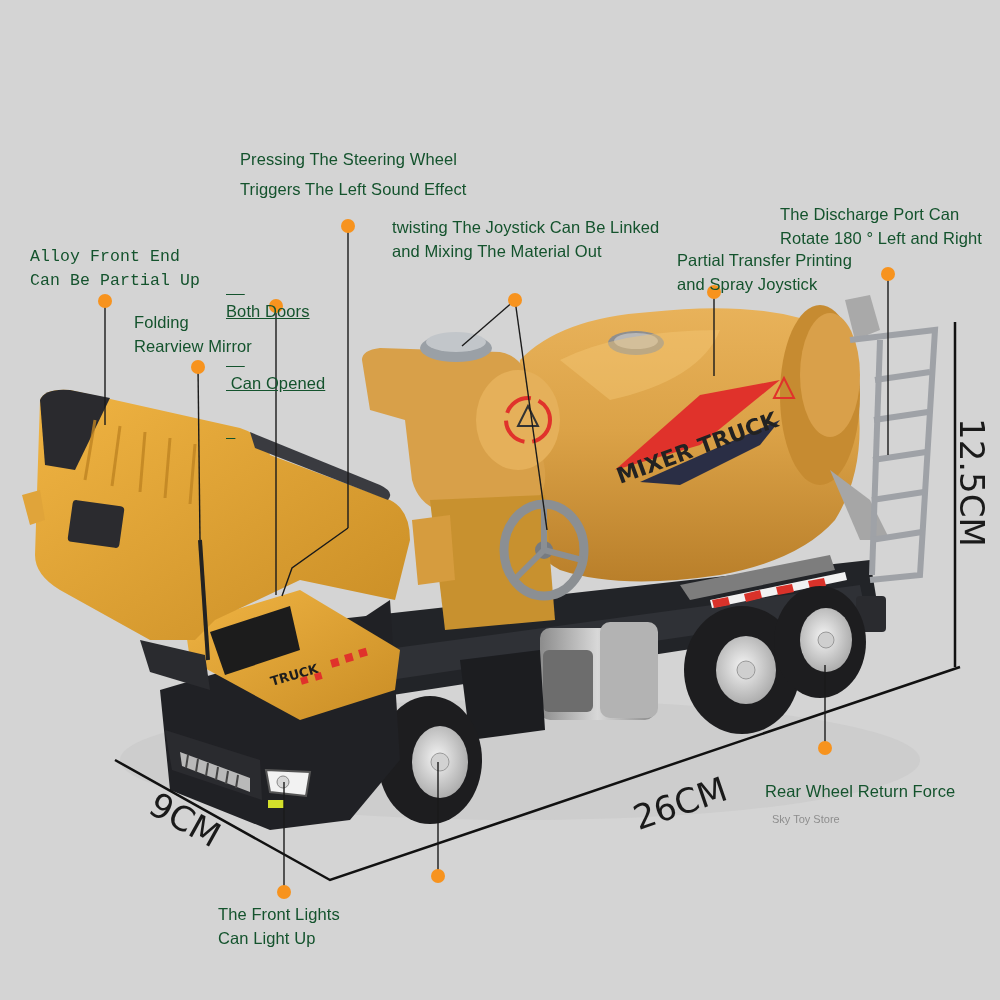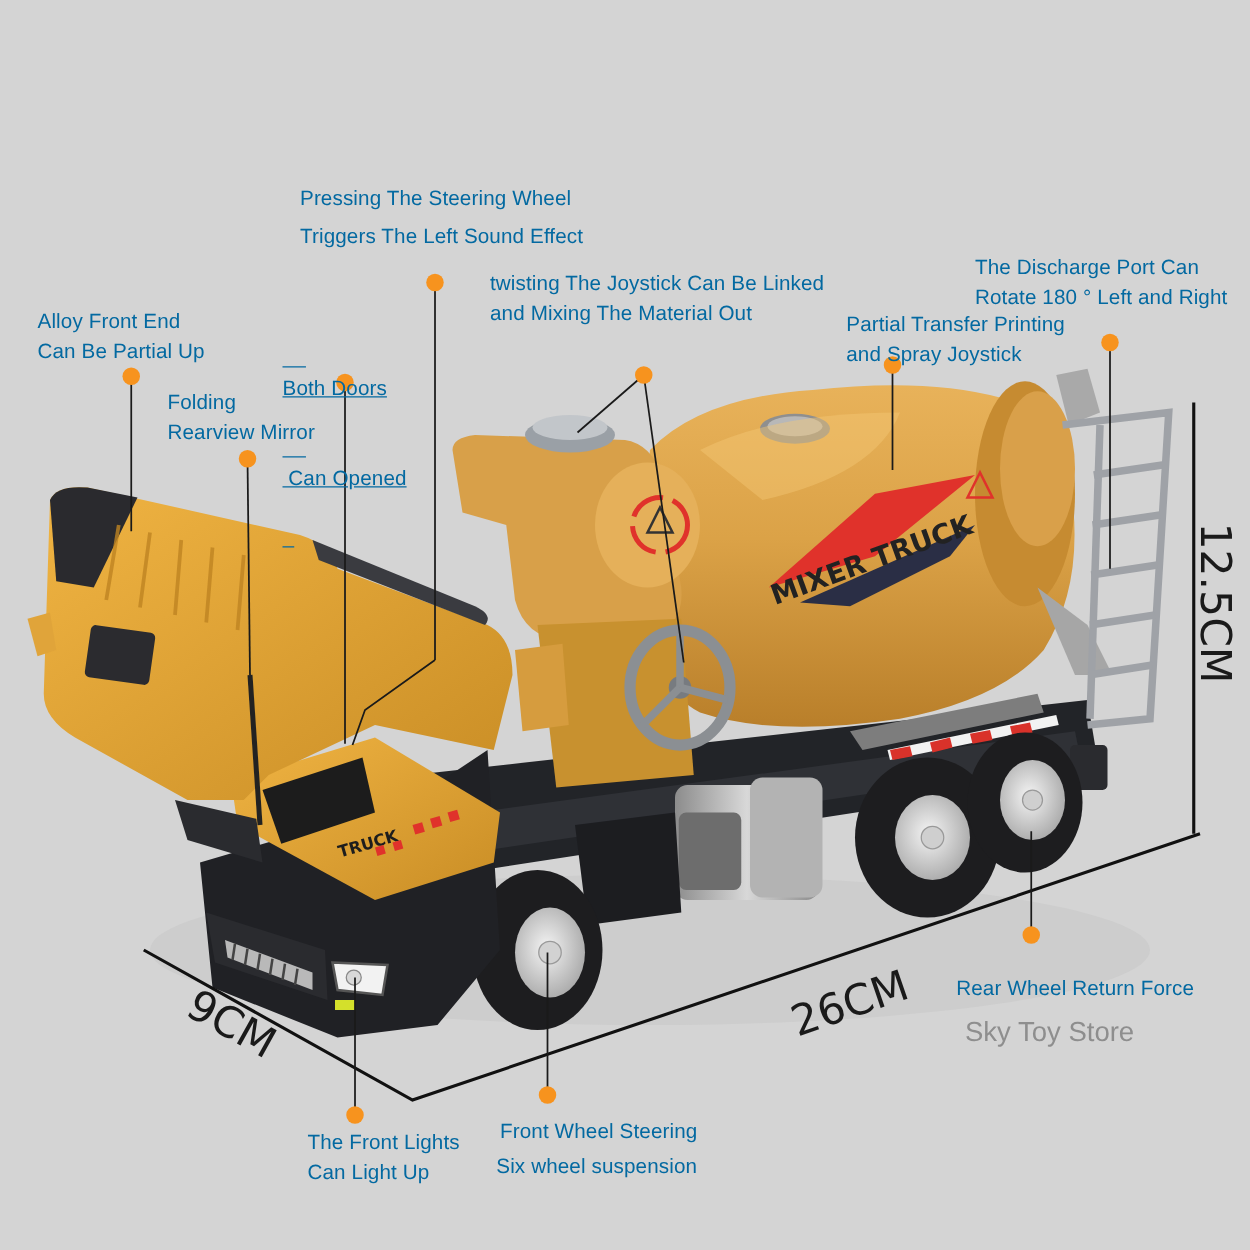--- a/index.html
+++ b/index.html
@@ -7,37 +7,37 @@
       width: 1000px; height: 1000px; overflow: hidden;
       background: #d4d4d4;
       font-family: "Liberation Sans", "DejaVu Sans", sans-serif;
       position: relative;
     }
     #stage { position: absolute; left: 0; top: 0; width: 1000px; height: 1000px; }
     .label {
       position: absolute;
       font-size: 16.5px;
       line-height: 24px;
-      color: #0369a1;
+      color: #14532d;
       white-space: nowrap;
       letter-spacing: 0.1px;
     }
     .label span { display: block; }
     .label.tall span { line-height: 30px; }
     .dim {
       position: absolute;
       font-size: 34px;
       color: #1a1a1a;
       font-family: "DejaVu Sans", sans-serif;
       white-space: nowrap;
       transform-origin: left top;
     }
     .watermark {
       position: absolute;
-      font-size: 22px;
+      font-size: 11px;
       color: #8e8e8e;
       white-space: nowrap;
     }
     svg.art { position: absolute; left: 0; top: 0; }
   </style>
 </head>
 <body>
 
 <div id="stage">
 
@@ -263,48 +263,44 @@
   <div class="label" style="left:780px; top:202px;">
     <span>The Discharge Port Can</span>
     <span>Rotate 180 ° Left and Right</span>
   </div>
 
   <div class="label" style="left:677px; top:248px;">
     <span>Partial Transfer Printing</span>
     <span>and Spray Joystick</span>
   </div>
 
-  <div class="label" style="left:30px; top:245px;">
+  <div class="label" style="left:30px; top:245px;font-family:Liberation Mono, monospace;">
     <span>Alloy Front End</span>
     <span>Can Be Partial Up</span>
   </div>
 
   <div class="label" style="left:226px; top:251px; white-space:pre;text-decoration:underline;">
     <span>Both Doors</span>
     <span style="white-space:pre;"> Can Opened</span>
   </div>
 
   <div class="label" style="left:134px; top:310px;">
     <span>Folding</span>
     <span>Rearview Mirror</span>
   </div>
 
   <div class="label" style="left:765px; top:779px;">
     <span>Rear Wheel Return Force</span>
   </div>
 
-  <div class="label" style="left:218px; top:902px;margin-left:28px;">
+  <div class="label" style="left:218px; top:902px;">
     <span>The Front Lights</span>
     <span>Can Light Up</span>
   </div>
 
-  <div class="label" style="left:397px; top:893px;">
-    <span style="padding-left:3px;">Front Wheel Steering</span>
-    <span style="margin-top:4px;">Six wheel suspension</span>
-  </div>
 
   <div class="watermark" style="left:772px; top:813px;">Sky Toy Store</div>
 
   <div class="dim" style="left:992px; top:418px; transform: rotate(90deg);">12.5CM</div>
   <div class="dim" style="left:628px; top:800px; transform: rotate(-19deg);">26CM</div>
   <div class="dim" style="left:162px; top:784px; transform: rotate(29deg);">9CM</div>
 
 </div>
 
 </body></html>

